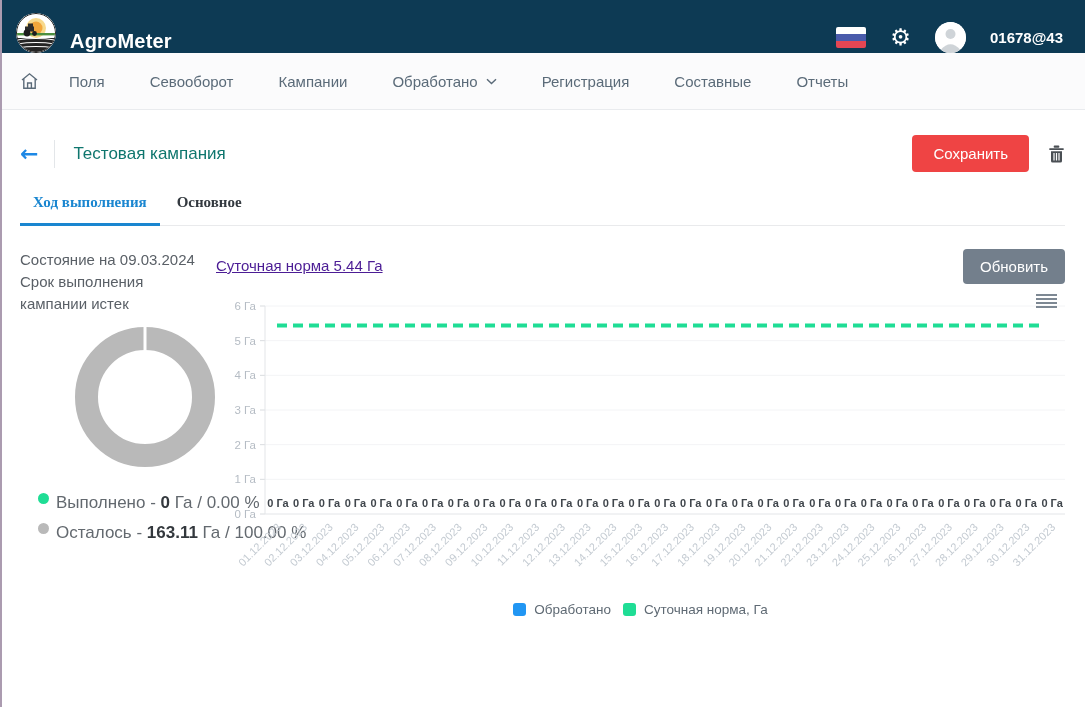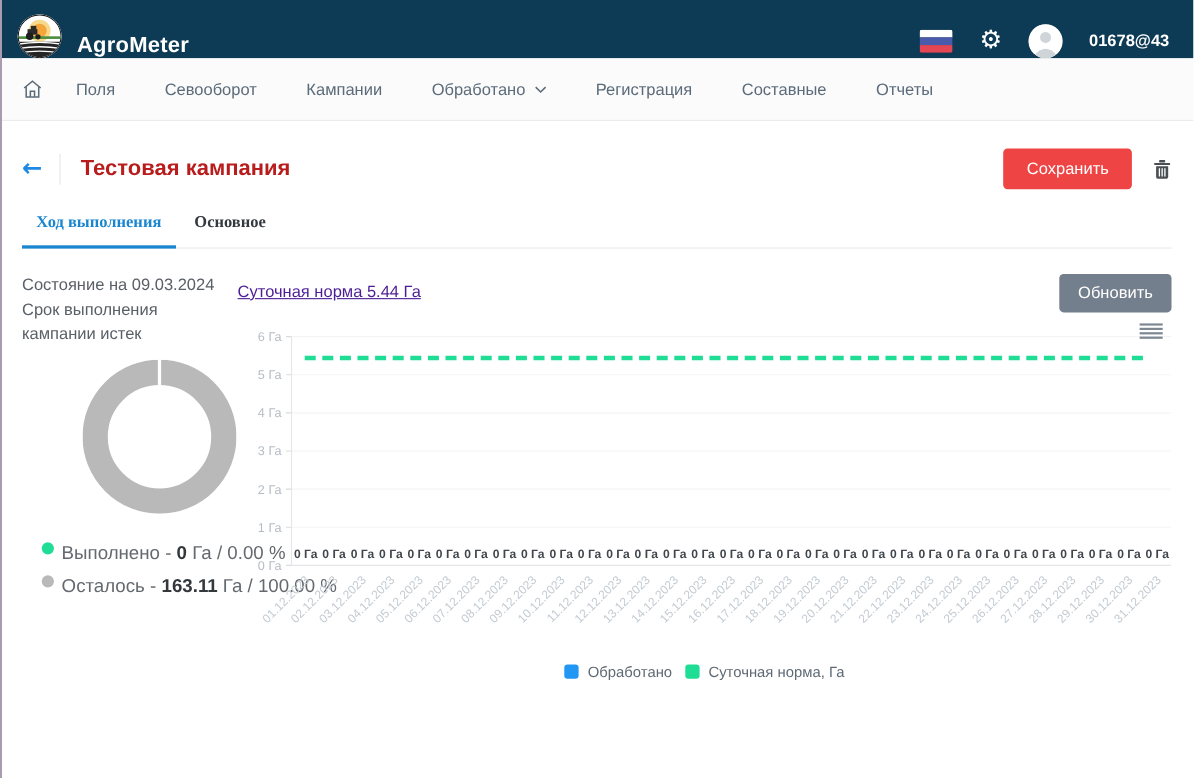--- a/index.html
+++ b/index.html
@@ -21,21 +21,21 @@
   
   .nav-bar { height:57px; background:#fbfbfc; border-bottom:1px solid #e9ebee; display:flex; align-items:center; padding:0 20px; }
   .nav-home { margin-right:30px; cursor:pointer; display:flex; align-items:center; }
   .nav-item { color:#5b6b79; font-size:15px; margin-right:45px; cursor:pointer; display:flex; align-items:center; gap:8px; }
 
   
   .content { padding:0 20px; }
   .title-row { display:flex; align-items:center; padding:25px 0 22px; }
   .back-arrow { color:#1e88e5; font-size:22px; font-weight:bold; cursor:pointer; line-height:1; font-family:"DejaVu Sans",sans-serif; }
   .title-divider { width:1px; height:28px; background:#e3e6e9; margin:0 18px 0 16px; }
-  .page-title { color:#b91c1c; font-size:20px; font-weight:bold; }
+  .page-title { color:#0f766e; font-size:17px; font-weight:normal; }
   .save-btn { margin-left:auto; background:#ef4444; color:#fff; border:none; border-radius:4px;
     font-size:15px; padding:10px 21px; cursor:pointer; font-family:inherit; }
   .trash-btn { margin-left:19px; cursor:pointer; display:flex; }
 
   .tabs-row { display:flex; border-bottom:1px solid #e9eaec;font-family:Liberation Serif, serif; }
   .tab { font-size:15px; font-weight:bold; padding:0 13px 12px; cursor:pointer; color:#33393f; margin-bottom:-1px; }
   .tab.active { color:#1a86d0; border-bottom:3px solid #1a86d0; }
   .tab + .tab { margin-left:4px; }
 
   

